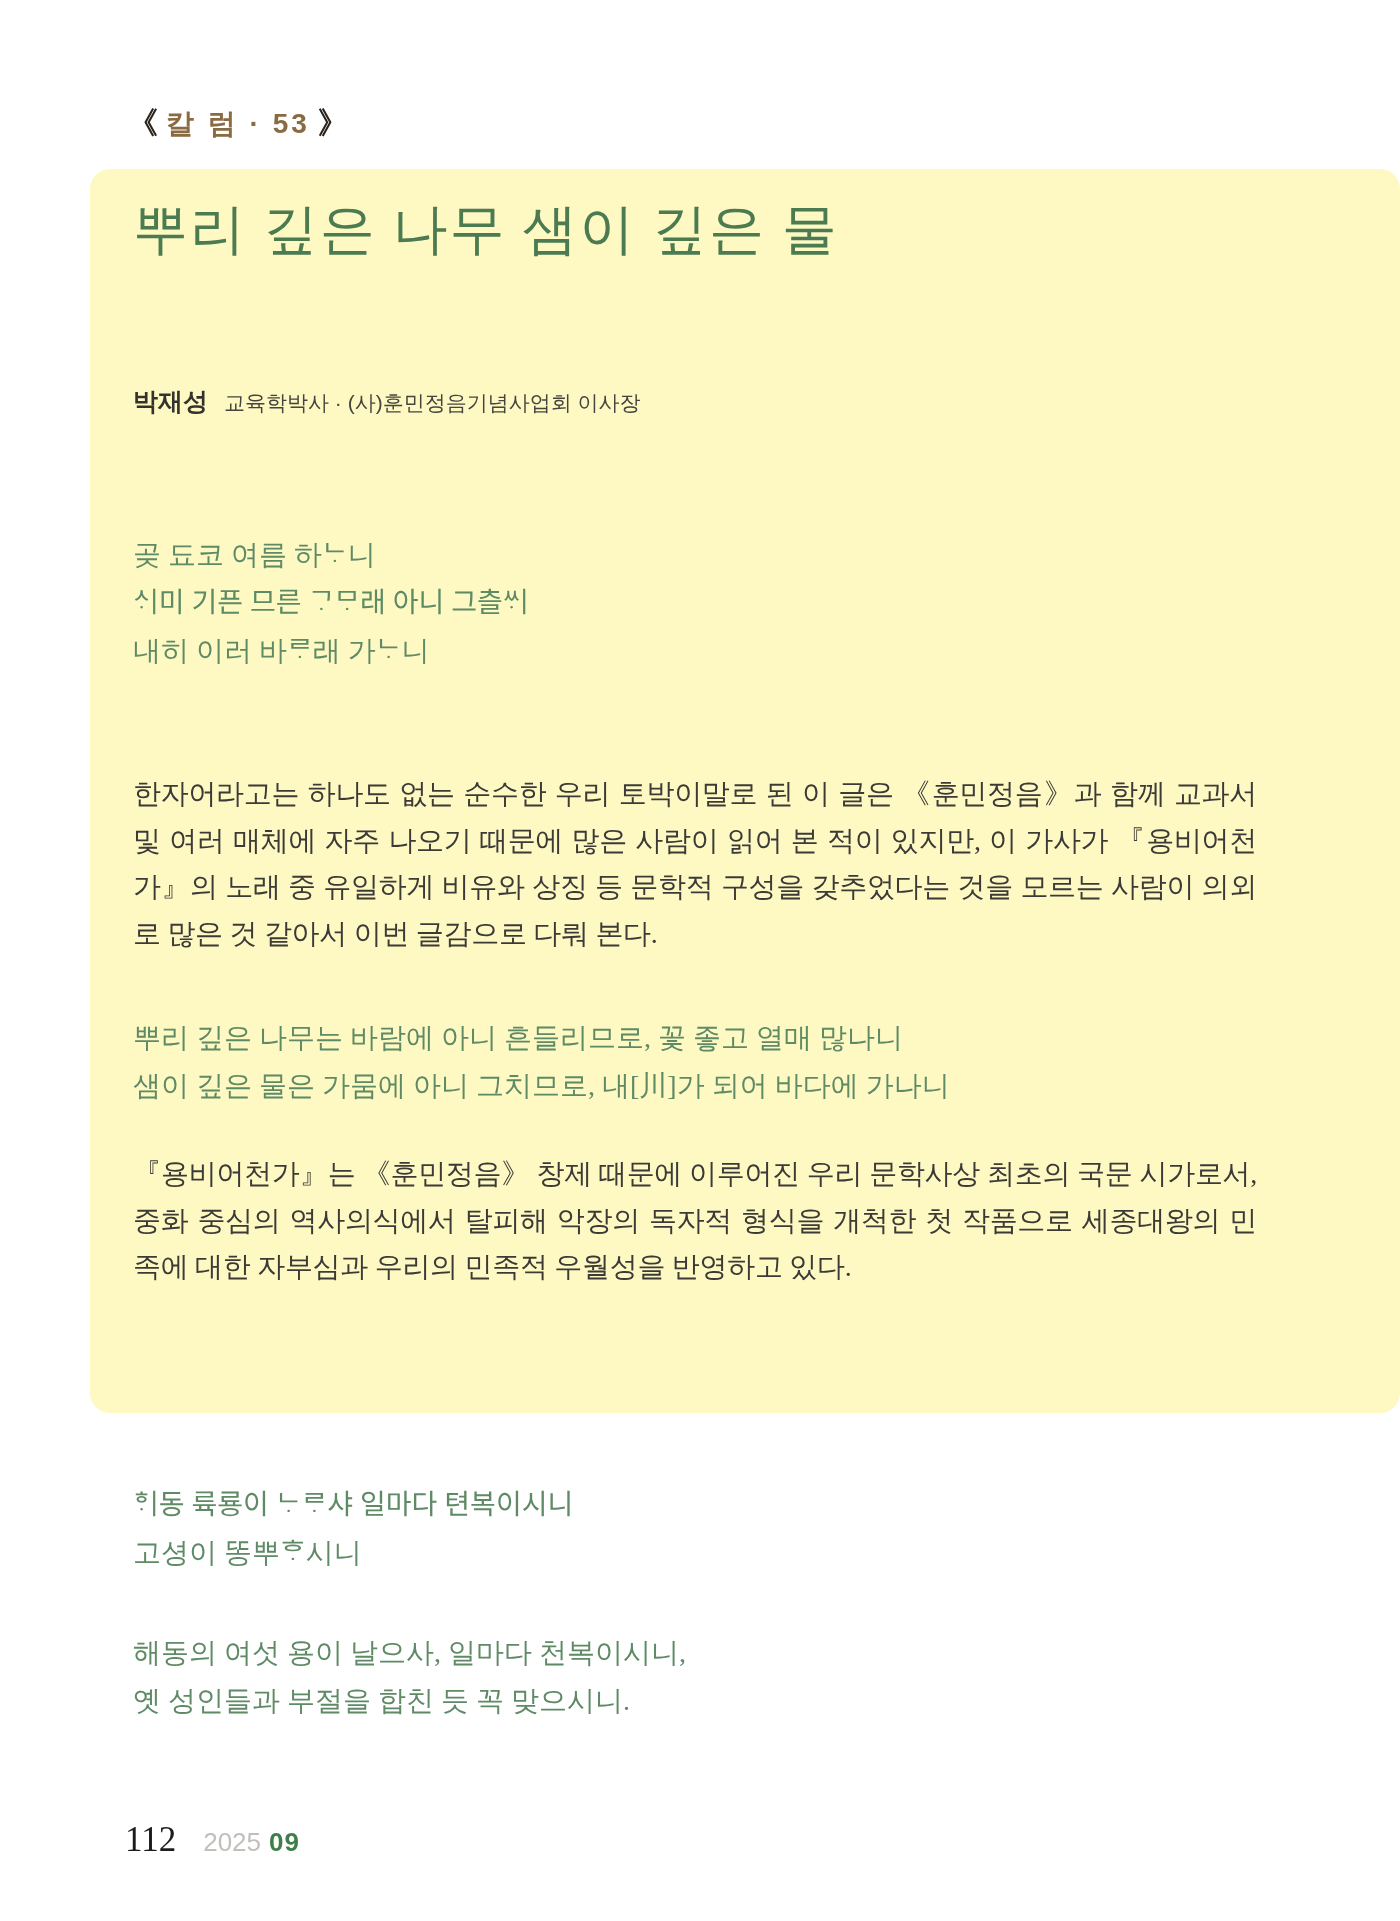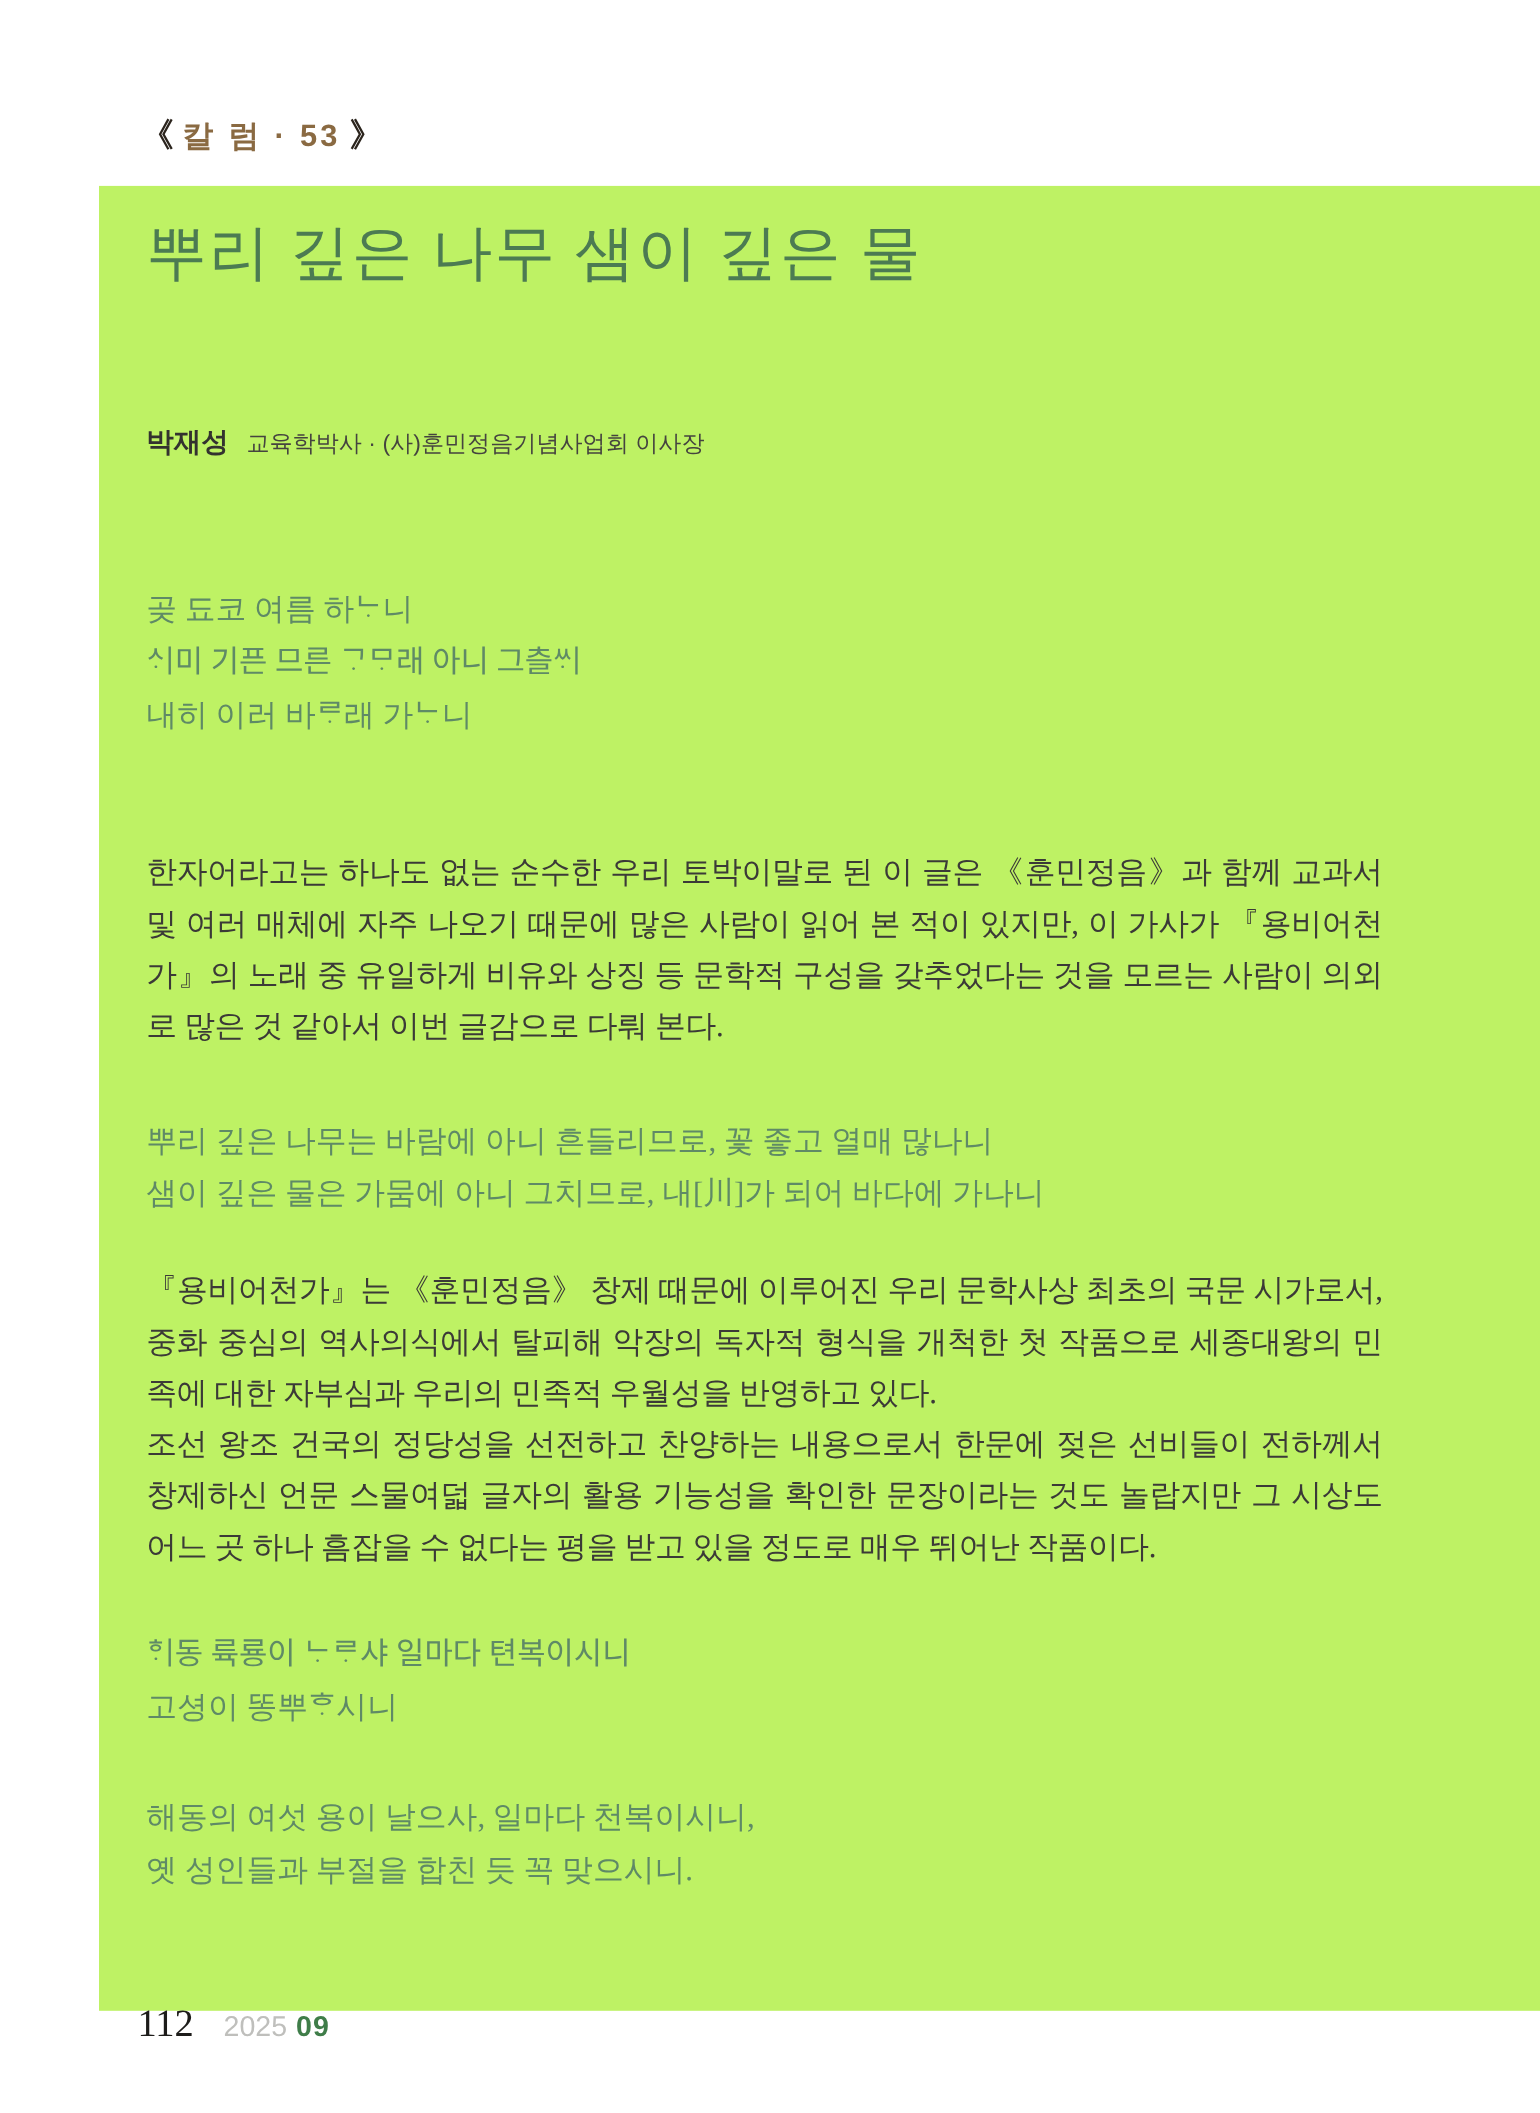--- a/index.html
+++ b/index.html
@@ -33,22 +33,23 @@
     font-family: "Liberation Serif", serif;
   }
   .col-header .bracket.left  { margin-right: 8px; }
   .col-header .bracket.right { margin-left: 8px; }
   
   .card {
     position: absolute;
     left: 90px;
     top: 169px;
     width: 1310px;
-    height: 1659px;
-    background: #bef264;
+    height: 1244px;
+    background: #fef9c3;
+    border-radius: 20px;
   }
   .card > * { position: absolute; left: 43px; }
   .article-title {
     top: 24px;
     font-weight: normal;
     font-size: 55px;
     letter-spacing: 2px;
     color: #4c7b52;
     white-space: nowrap;
   }
@@ -134,21 +135,20 @@
 
     <p class="para para-1">한자어라고는 하나도 없는 순수한 우리 토박이말로 된 이 글은 《훈민정음》과 함께 교과서 및 여러 매체에 자주 나오기 때문에 많은 사람이 읽어 본 적이 있지만, 이 가사가 『용비어천가』의 노래 중 유일하게 비유와 상징 등 문학적 구성을 갖추었다는 것을 모르는 사람이 의외로 많은 것 같아서 이번 글감으로 다뤄 본다.</p>
 
     <div class="verse couplet">
       <div>뿌리 깊은 나무는 바람에 아니 흔들리므로, 꽃 좋고 열매 많나니</div>
       <div>샘이 깊은 물은 가뭄에 아니 그치므로, 내[川]가 되어 바다에 가나니</div>
     </div>
 
     <div class="para-23 para">
       <p>『용비어천가』는 《훈민정음》 창제 때문에 이루어진 우리 문학사상 최초의 국문 시가로서, 중화 중심의 역사의식에서 탈피해 악장의 독자적 형식을 개척한 첫 작품으로 세종대왕의 민족에 대한 자부심과 우리의 민족적 우월성을 반영하고 있다.</p>
-      <p>조선 왕조 건국의 정당성을 선전하고 찬양하는 내용으로서 한문에 젖은 선비들이 전하께서 창제하신 언문 스물여덟 글자의 활용 기능성을 확인한 문장이라는 것도 놀랍지만 그 시상도 어느 곳 하나 흠잡을 수 없다는 평을 받고 있을 정도로 매우 뛰어난 작품이다.</p>
     </div>
 
     <div class="verse verse-2">
       <div>ᄒᆡ동 륙룡이 ᄂᆞᄅᆞ샤 일마다 텬복이시니</div>
       <div>고셩이 똥뿌ᄒᆞ시니</div>
     </div>
 
     <div class="verse verse-3">
       <div>해동의 여섯 용이 날으사, 일마다 천복이시니,</div>
       <div>옛 성인들과 부절을 합친 듯 꼭 맞으시니.</div>

